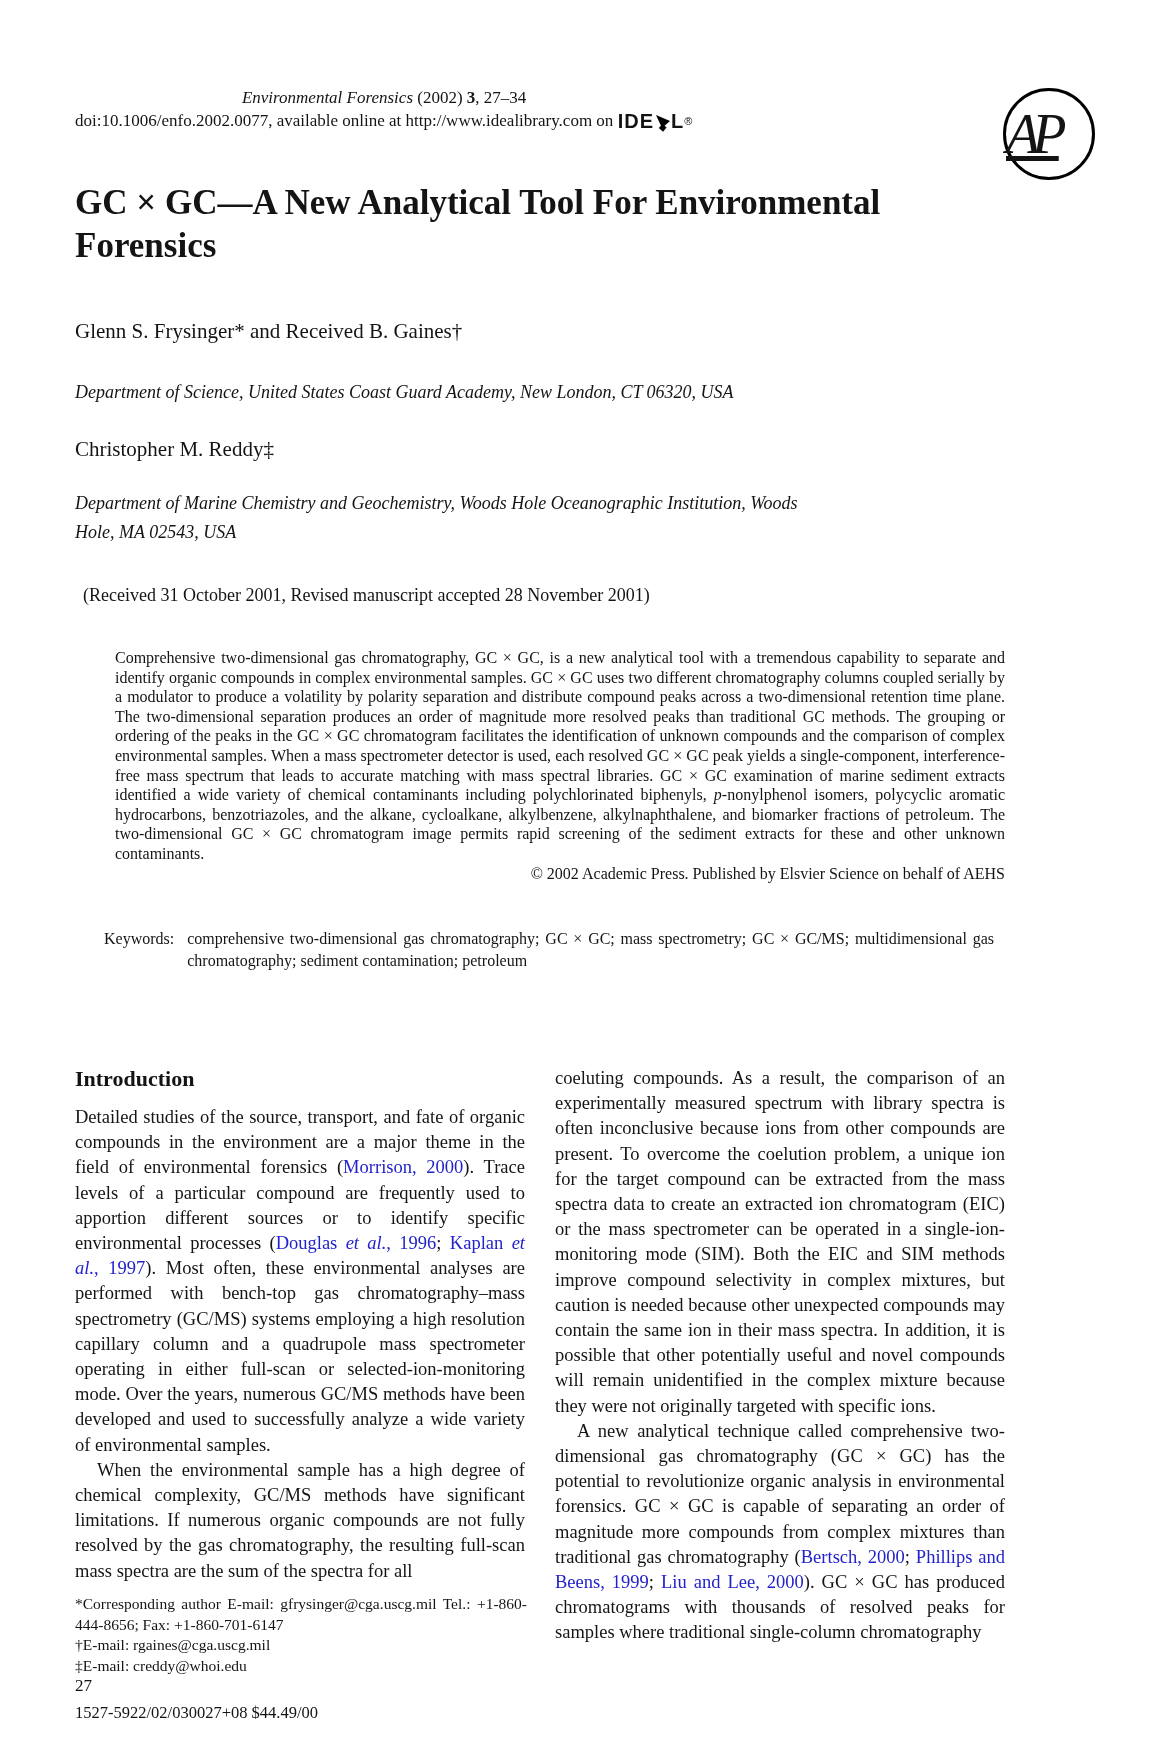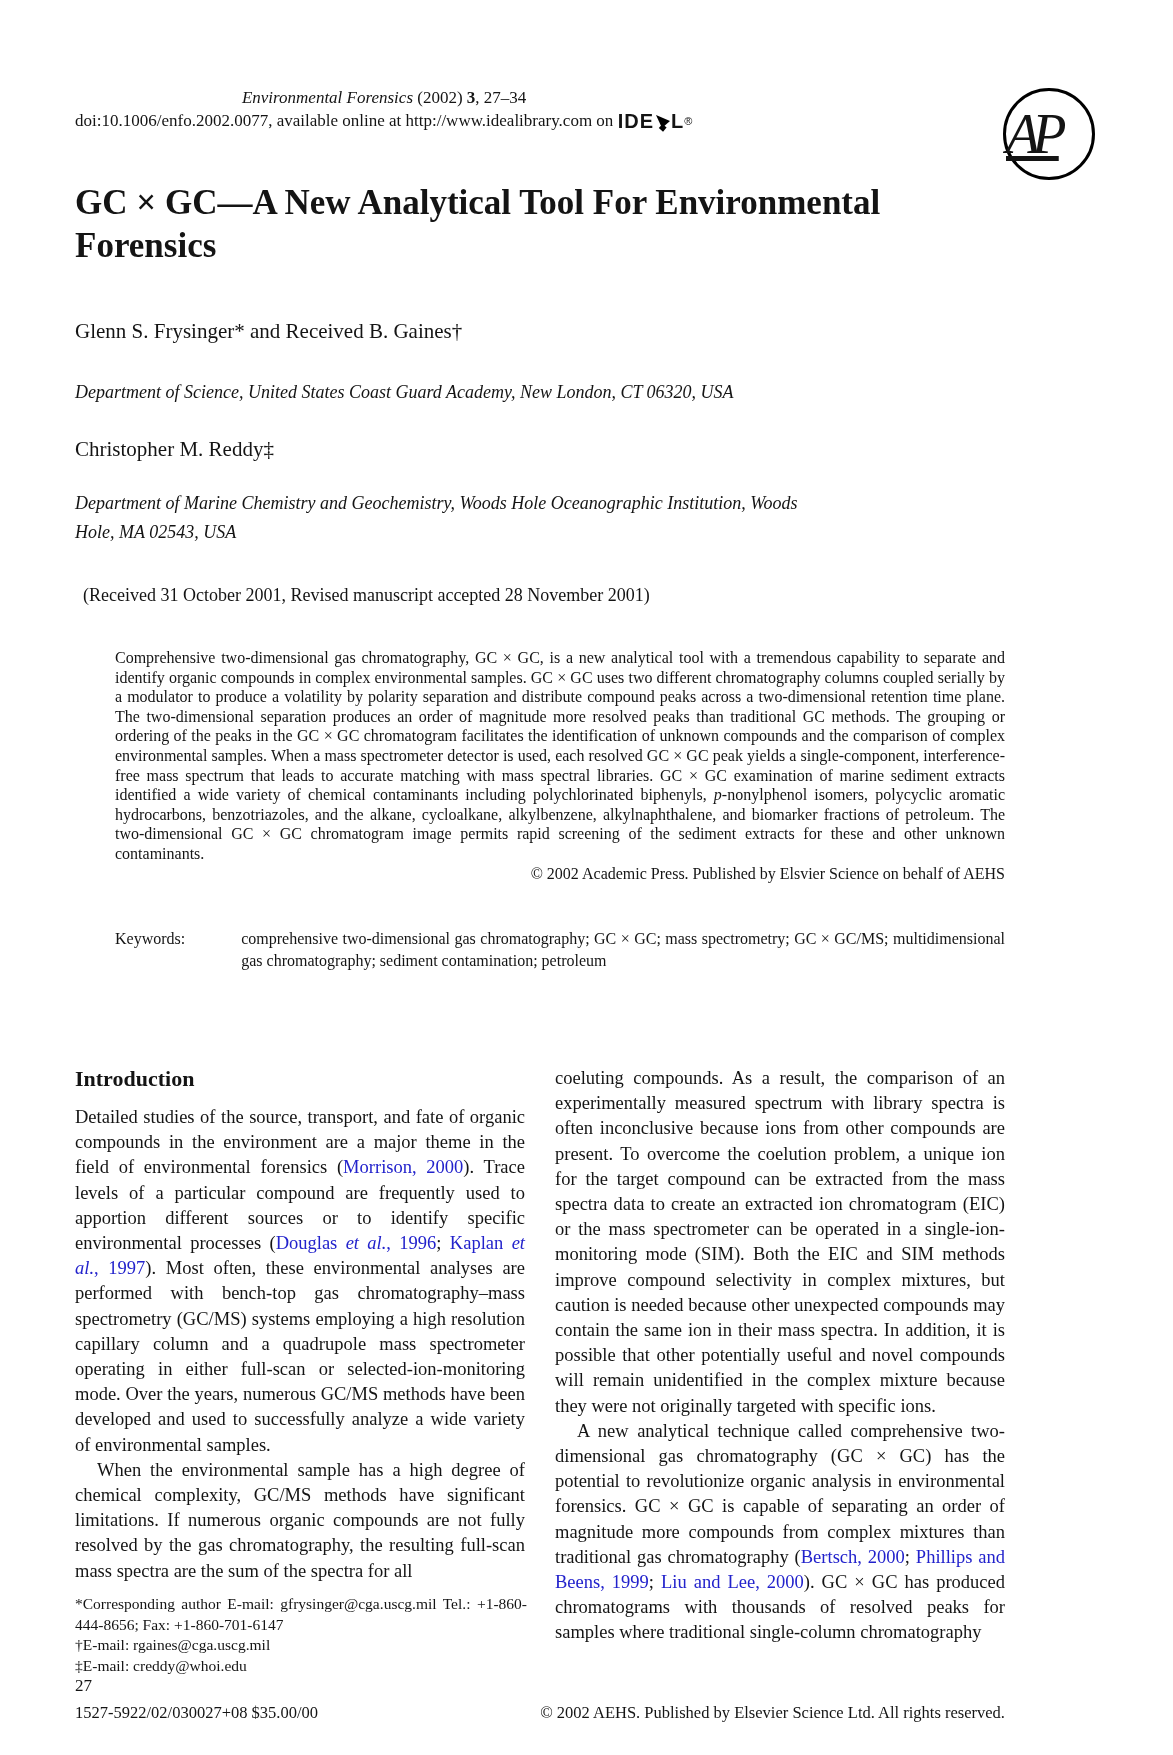--- a/index.html
+++ b/index.html
@@ -32,21 +32,21 @@
   .a1 { top: 319px; }
   .a2 { top: 437px; }
   .affil { position: absolute; left: 75px; font-size: 18px; font-style: italic; line-height: 29px; }
   .f1 { top: 378px; }
   .f2 { top: 489px; width: 745px; }
   .received { position: absolute; left: 83px; top: 585px; font-size: 18px; }
   
   .abstract { position: absolute; left: 115px; top: 631px; width: 890px; font-size: 16px; line-height: 19.6px; margin-top: 17px; }
   .abstract-text { text-align: justify; }
   .abstract-copyright { text-align: right; }
-  .keywords { position: absolute; left: 115px; top: 928px; width: 890px; font-size: 16px; line-height: 21.5px; display: flex; gap: 43px; }
+  .keywords { position: absolute; left: 104px; top: 928px; width: 890px; font-size: 16px; line-height: 21.5px; display: flex; }
   .kw-label { flex: 0 0 auto; margin-right: 13px; }
   .kw-text { flex: 1 1 auto; text-align: justify; }
   
   .columns { position: absolute; left: 75px; top: 1028px; width: 930px; display: flex; gap: 30px; margin-top: 38px; }
   .col { width: 450px; }
   .section-heading { font-size: 22px; font-weight: bold; margin-bottom: 13px; }
   .body-para { font-size: 18.5px; line-height: 25.2px; text-align: justify; }
   .indent { text-indent: 22px; }
   
   .footnotes { position: absolute; left: 75px; top: 1594px; width: 452px; font-size: 15.5px; line-height: 20.5px; }
@@ -117,17 +117,16 @@
 
   <div class="footnotes">
     <p>*Corresponding author E-mail: gfrysinger@cga.uscg.mil Tel.: +1-860-444-8656; Fax: +1-860-701-6147</p>
     <p>†E-mail: rgaines@cga.uscg.mil</p>
     <p>‡E-mail: creddy@whoi.edu</p>
   </div>
 
   <div class="page-number">27</div>
 
   <div class="footer-line">
-    <span>1527-5922/02/030027+08 $35.00/00</span>
-    <span>© 2002 AEHS. Published by Elsevier Science Ltd. All rights reserved.</span>
+    <span>1527-5922/02/030027+08 $44.49/00</span>
   </div>
 
 </div>
 
 </body></html>

